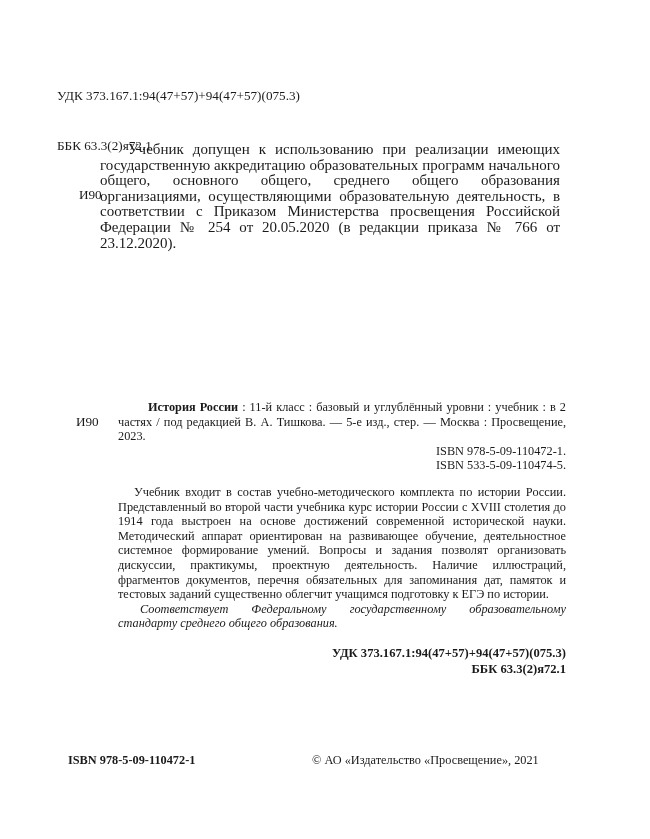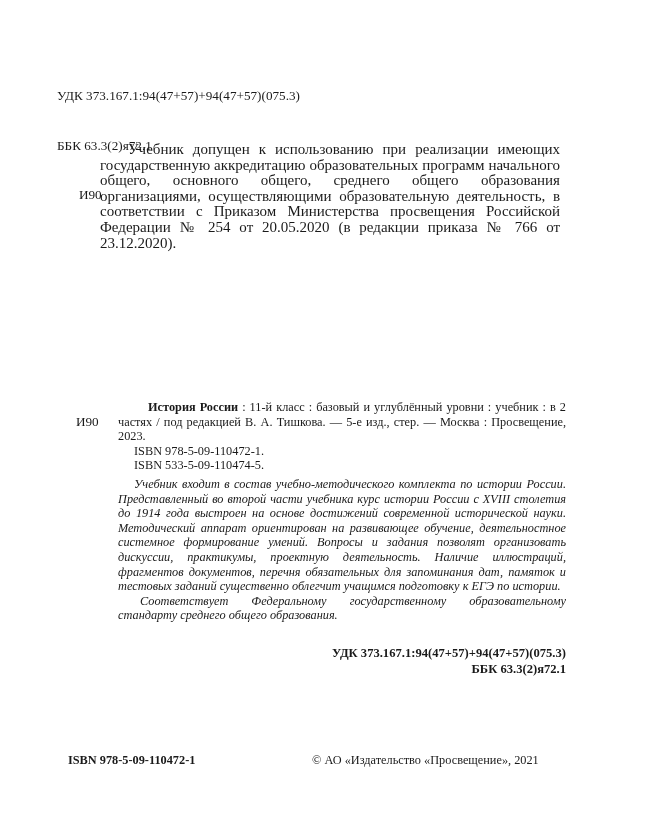--- a/index.html
+++ b/index.html
@@ -72,32 +72,31 @@
     margin-left: 42px;
     text-align: justify;
     text-justify: inter-word;
   }
   .biblio-desc {
     text-indent: 30px;
   }
   .biblio-desc b { font-weight: bold; }
   .isbn-line {
     padding-left: 16px;
-    text-align: left;
+    text-align: right;
   }
   .part-line {
     padding-left: 16px;
     text-align: left;
   }
   .annot {
     text-indent: 16px;
     text-align: justify;
     text-justify: inter-word;
-    margin-top: 4px;
-    font-style: italic;
+    margin-top: 12px;
   }
   .annot-2 {
     text-indent: 22px;
     text-align: justify;
     text-justify: inter-word;
     font-style: italic;
   }
 
   
   .class-repeat {

